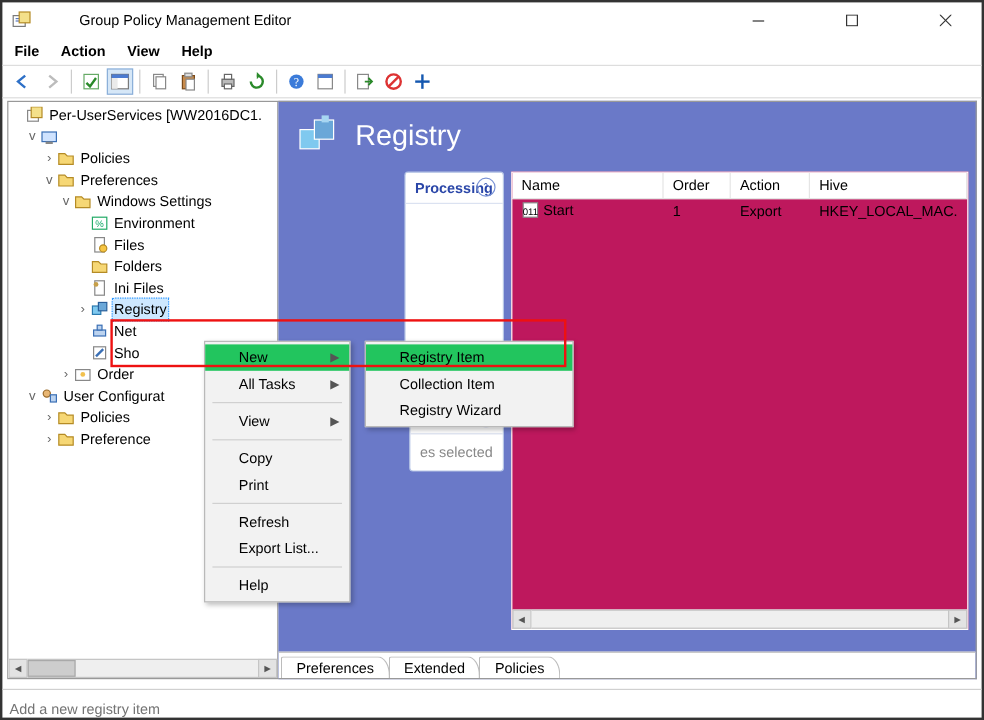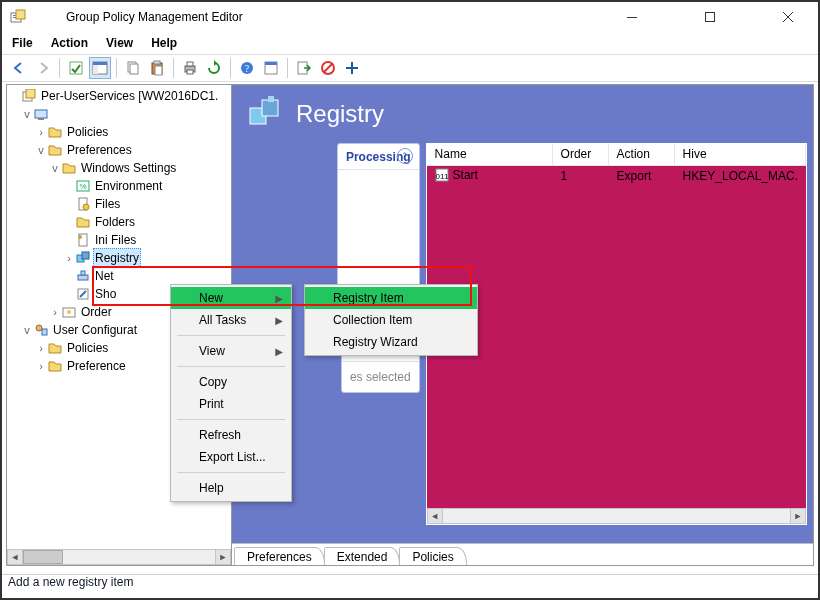--- a/index.html
+++ b/index.html
@@ -49,21 +49,21 @@
   .lrow { height:20px; display:flex; align-items:center; }
   .lcell { padding:0 8px; overflow:hidden; white-space:nowrap; }
   .c-name{width:126px}.c-order{width:56px}.c-action{width:66px}.c-hive{flex:1}
   .listwrap .hscroll { position:absolute; left:0; right:0; bottom:0; height:16px; background:#f0f0f0; display:flex; }
   .listwrap .hscroll .btn{width:16px;background:#e3e3e3;border:1px solid #c5c5c5;display:flex;align-items:center;justify-content:center;font-size:9px;color:#555}
   .listwrap .hscroll .track{flex:1;background:#efefef;border-top:1px solid #c5c5c5;border-bottom:1px solid #c5c5c5}
   
   .tabstrip { position:absolute; left:0; right:0; bottom:0; height:22px; background:#fff; border-top:1px solid #bcbcbc; display:flex; align-items:flex-end; padding:0 2px;}
   .tab { padding:2px 12px; border:1px solid #bcbcbc; border-bottom:none; background:#fff; margin-right:-1px; font-size:12px; border-top-left-radius:2px; border-top-right-radius:10px 16px; position:relative; top:1px;}
   
-  .statusbar { position:absolute; left:0; right:0; bottom:0; height:24px; border-top:1px solid #d0d0d0; display:flex; align-items:flex-start; padding:0 6px; color:#0f172a;}
+  .statusbar { position:absolute; left:0; right:0; bottom:0; height:24px; border-top:1px solid #d0d0d0; display:flex; align-items:flex-end; padding:0 6px; color:#737373;}
   
   .ctx { position:absolute; background:#f2f2f2; border:1px solid #b9b9b9; box-shadow:2px 2px 4px rgba(0,0,0,.25); padding:2px 0; z-index:50; }
   .ctx .mi { height:22px; display:flex; align-items:center; padding:0 24px 0 28px; white-space:nowrap; position:relative;}
   .ctx .mi.hover { background:#22c55e; }
   .ctx .mi .arrow { position:absolute; right:8px; font-size:10px; color:#555;}
   .ctx .sep { height:1px; background:#d0d0d0; margin:4px 6px; }
   .ctx1 { left:168px; top:282px; width:122px; }
   .ctx2 { left:302px; top:282px; width:174px; }
   
   .redbox { position:absolute; left:90px; top:264px; width:380px; height:40px; border:2px solid #e11; z-index:60; pointer-events:none;}

